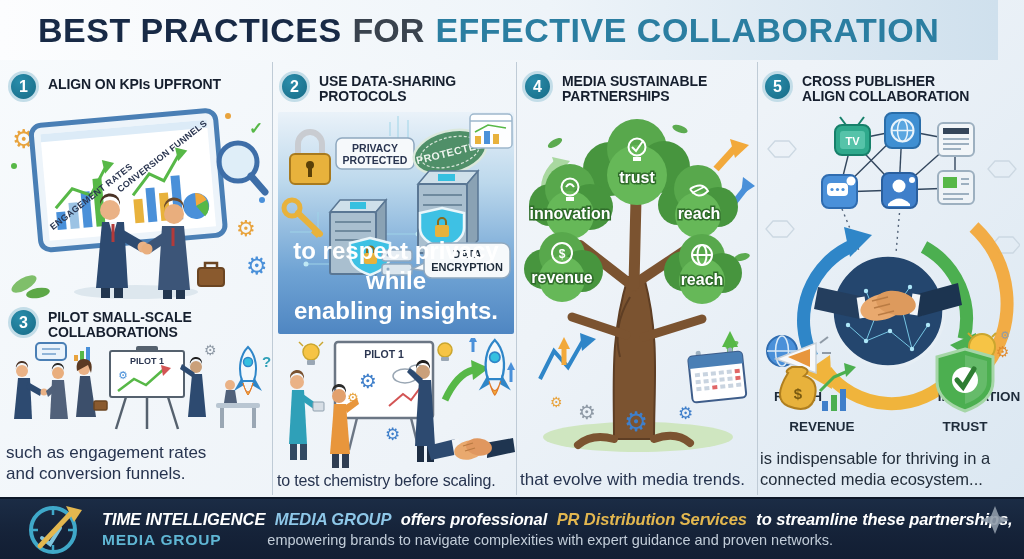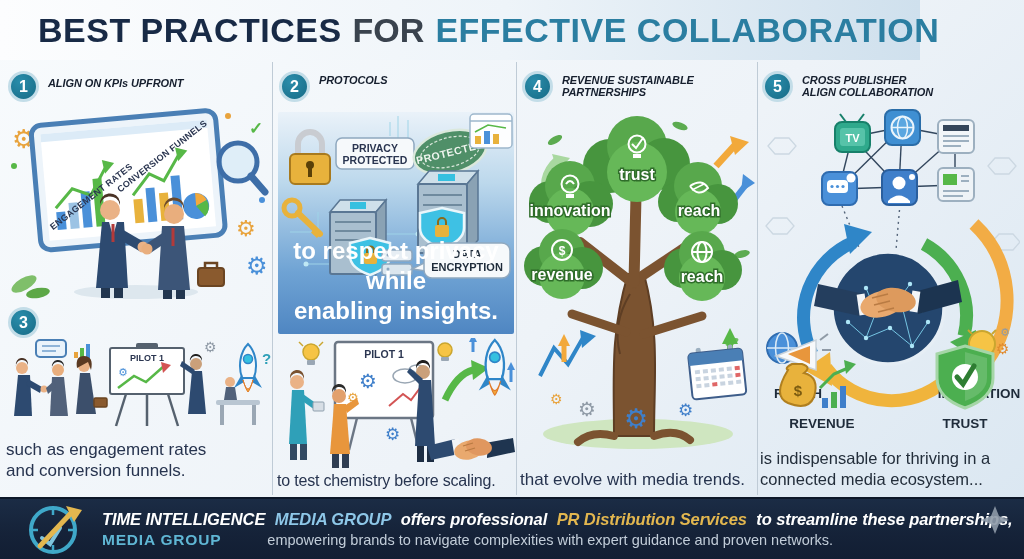--- a/index.html
+++ b/index.html
@@ -6,21 +6,21 @@
   html,body { width:1024px; height:559px; overflow:hidden; }
   body {
     font-family:"Liberation Sans", sans-serif;
     background:linear-gradient(135deg,#f8fbfd 0%,#eef3f8 55%,#d9e6f1 100%);
     position:relative; color:#17202e;
   }
   .gear-glyph { font-family:"DejaVu Sans", sans-serif; }
 
   
   .title-band {
-    position:absolute; top:0; left:0; width:920px; height:60px;
+    position:absolute; top:0; left:0; width:998px; height:60px;
     background:linear-gradient(90deg,#fcfdfe 0%,#eef4f9 55%,#cfe0ed 100%);
     display:flex; align-items:center; padding-left:38px; white-space:nowrap;
   }
   .title-band .t1 { font-size:34px; font-weight:800; letter-spacing:.5px; color:#182a46; }
   .title-band .t2 { font-size:34px; font-weight:600; color:#3a434e; margin:0 11px; }
   .title-band .t3 { font-size:34px; font-weight:800; letter-spacing:.5px; color:#2b7ea1; }
 
   
   .main { position:absolute; top:60px; left:0; width:1024px; height:437px; }
   .vdiv { position:absolute; top:2px; bottom:2px; width:1px; background:#bfcbd6; }
@@ -31,21 +31,21 @@
   .col4 { left:760px; width:260px; }
 
   .sec-head { display:flex; gap:9px; align-items:flex-start; padding:0 2px; }
   .badge {
     flex:0 0 auto; width:31px; height:31px; border-radius:50%;
     background:radial-gradient(circle at 35% 30%, #2a8dab, #176b86);
     border:3px solid #c3dde8;
     color:#fff; font-weight:800; font-size:16px;
     display:flex; align-items:center; justify-content:center; margin-top:1px;
   }
-  .sec-title { font-size:11px; font-weight:800; line-height:1.1; letter-spacing:-.1px; color:#161f2e; padding-top:4px;font-style:italic; }
+  .sec-title { font-size:14px; font-weight:800; line-height:1.1; letter-spacing:-.1px; color:#161f2e; padding-top:4px; }
 
   .caption { text-align:left; font-weight:400; color:#27344f; }
 
   .panel2 {
     position:absolute; left:1px; right:1px; top:52px; height:222px;
     background:linear-gradient(180deg,#eaf2f9 0%,#bcd8ec 32%,#6fa3d4 72%,#4f86c2 100%);
     border-radius:2px;
   }
   .panel2 .cap { position:absolute; left:0; right:0; bottom:8px; font-size:24px; font-weight:700; color:#ffffff; text-align:center; line-height:1.25; }
 
@@ -156,20 +156,24 @@
         <rect x="170" y="186" width="9" height="9" fill="#22364f"></rect>
       </g>
       <g>
         <rect x="192" y="164" width="26" height="18" rx="3" fill="#8a5a2e" stroke="#6b4522" stroke-width="2"></rect>
         <path d="M199,164 v-5 h12 v5" fill="none" stroke="#6b4522" stroke-width="2.5"></path>
       </g>
     </svg>
 
     <div class="sec-head" style="margin-top:2px">
       <div class="badge">3</div>
+      <div class="sec-title">
+        <div>PILOT SMALL-SCALE</div>
+        <div>COLLABORATIONS</div>
+      </div>
     </div>
 
     <svg width="266" height="94" viewBox="0 0 266 94">
       <g>
         <rect x="30" y="2" width="30" height="17" rx="4" fill="#eaf3fb" stroke="#4a7fb5" stroke-width="2"></rect>
         <line x1="36" y1="8" x2="54" y2="8" stroke="#8fb4d8" stroke-width="2"></line>
         <line x1="36" y1="13" x2="50" y2="13" stroke="#8fb4d8" stroke-width="2"></line>
       </g>
       <g>
         <rect x="68" y="14" width="4" height="6" fill="#e8a33d"></rect>
@@ -233,20 +237,21 @@
     <div class="caption" style="font-size:17px; line-height:1.22; margin-top:4px">
       <div>such as engagement rates</div>
       <div>and conversion funnels.</div>
     </div>
   </div>
 
   <div class="col col2">
     <div class="sec-head" style="margin-top:10px">
       <div class="badge">2</div>
       <div class="sec-title">
+        <div>USE DATA-SHARING</div>
         <div>PROTOCOLS</div>
       </div>
     </div>
 
     <div class="panel2">
       <svg width="236" height="170" viewBox="0 0 236 170">
 
         <g stroke="#9fd4e8" stroke-width="1.5" fill="none" opacity=".65">
           <path d="M28,152 H92 V122 H140"></path>
           <path d="M204,162 V132 H164"></path>
@@ -421,21 +426,21 @@
       </g>
     </svg>
 
     <div class="caption" style="position:absolute; left:0; right:0; top:412px; font-size:16px; letter-spacing:-.2px">to test chemistry before scaling.</div>
   </div>
 
   <div class="col col3">
     <div class="sec-head" style="margin-top:10px">
       <div class="badge">4</div>
       <div class="sec-title">
-        <div>REVENUE SUSTAINABLE</div>
+        <div>MEDIA SUSTAINABLE</div>
         <div>PARTNERSHIPS</div>
       </div>
     </div>
 
     <svg width="235" height="350" viewBox="0 0 235 350" style="margin-top:2px">
       <ellipse cx="118" cy="330" rx="95" ry="15" fill="#cfe6c0"></ellipse>
 
       <path d="M30,100 Q18,74 38,56" fill="none" stroke="#a9d8a0" stroke-width="9"></path>
       <polygon points="32,50 50,54 38,68" fill="#a9d8a0"></polygon>
       <line x1="196" y1="62" x2="216" y2="40" stroke="#f2a93b" stroke-width="7"></line>

